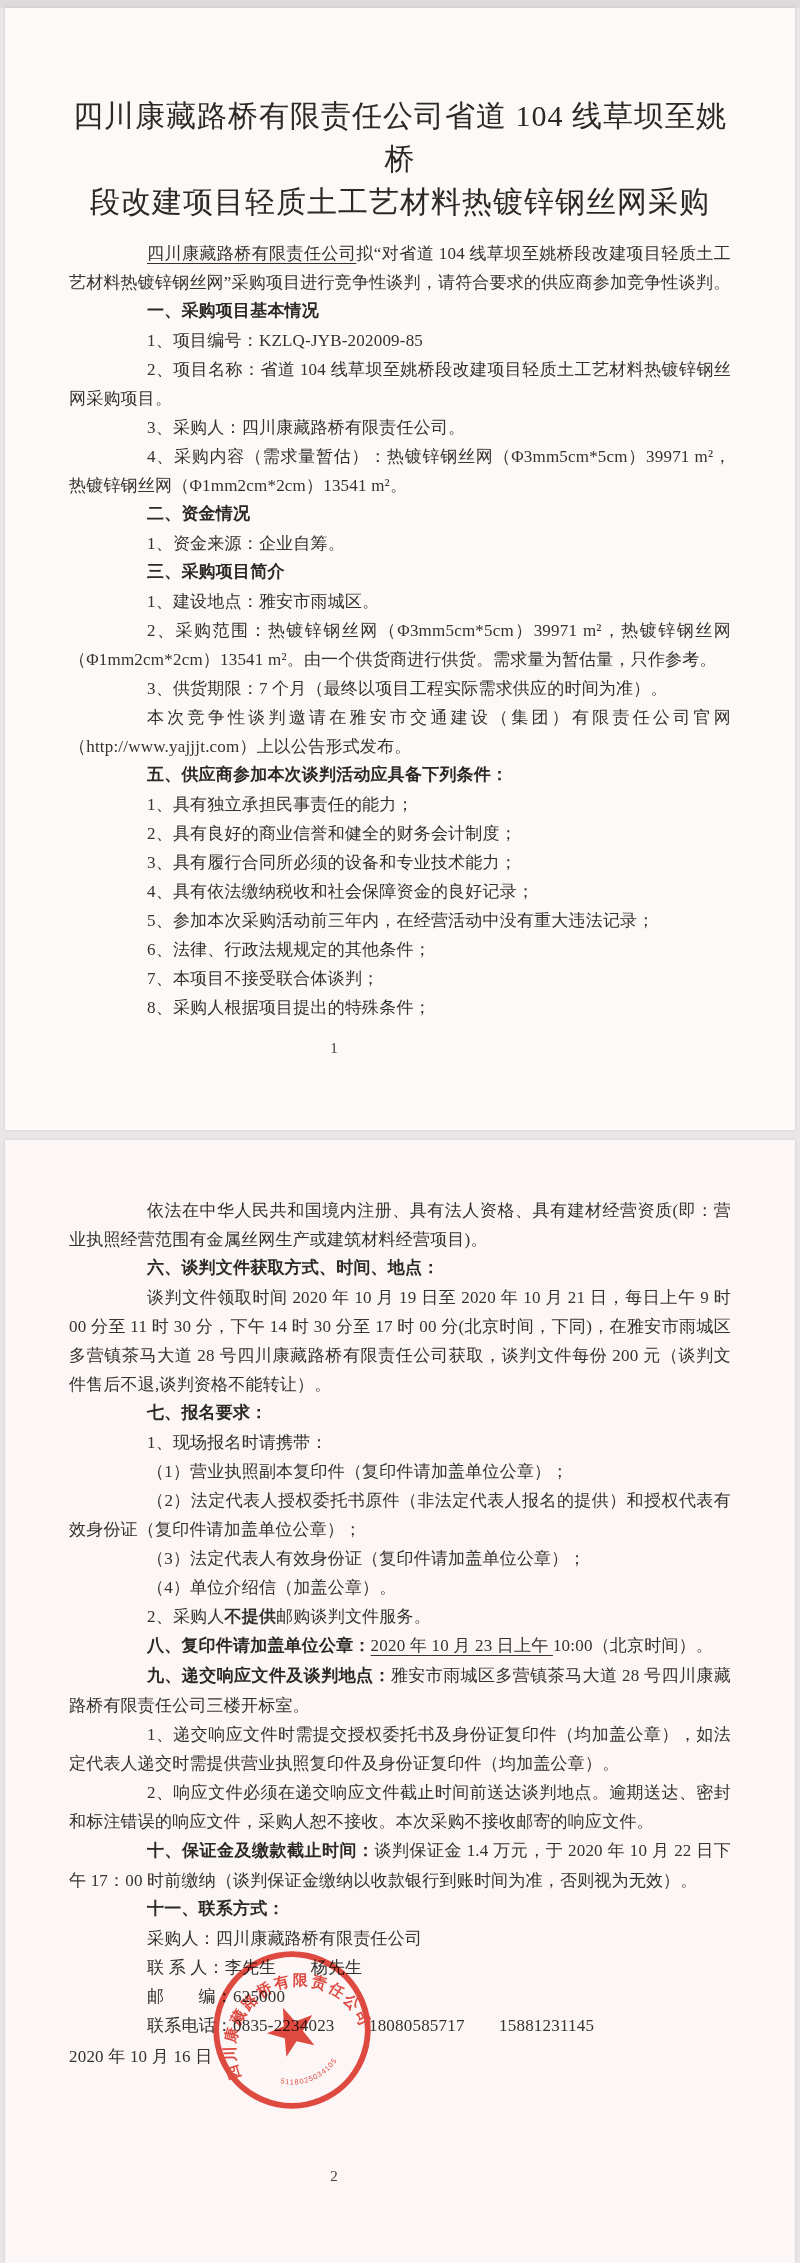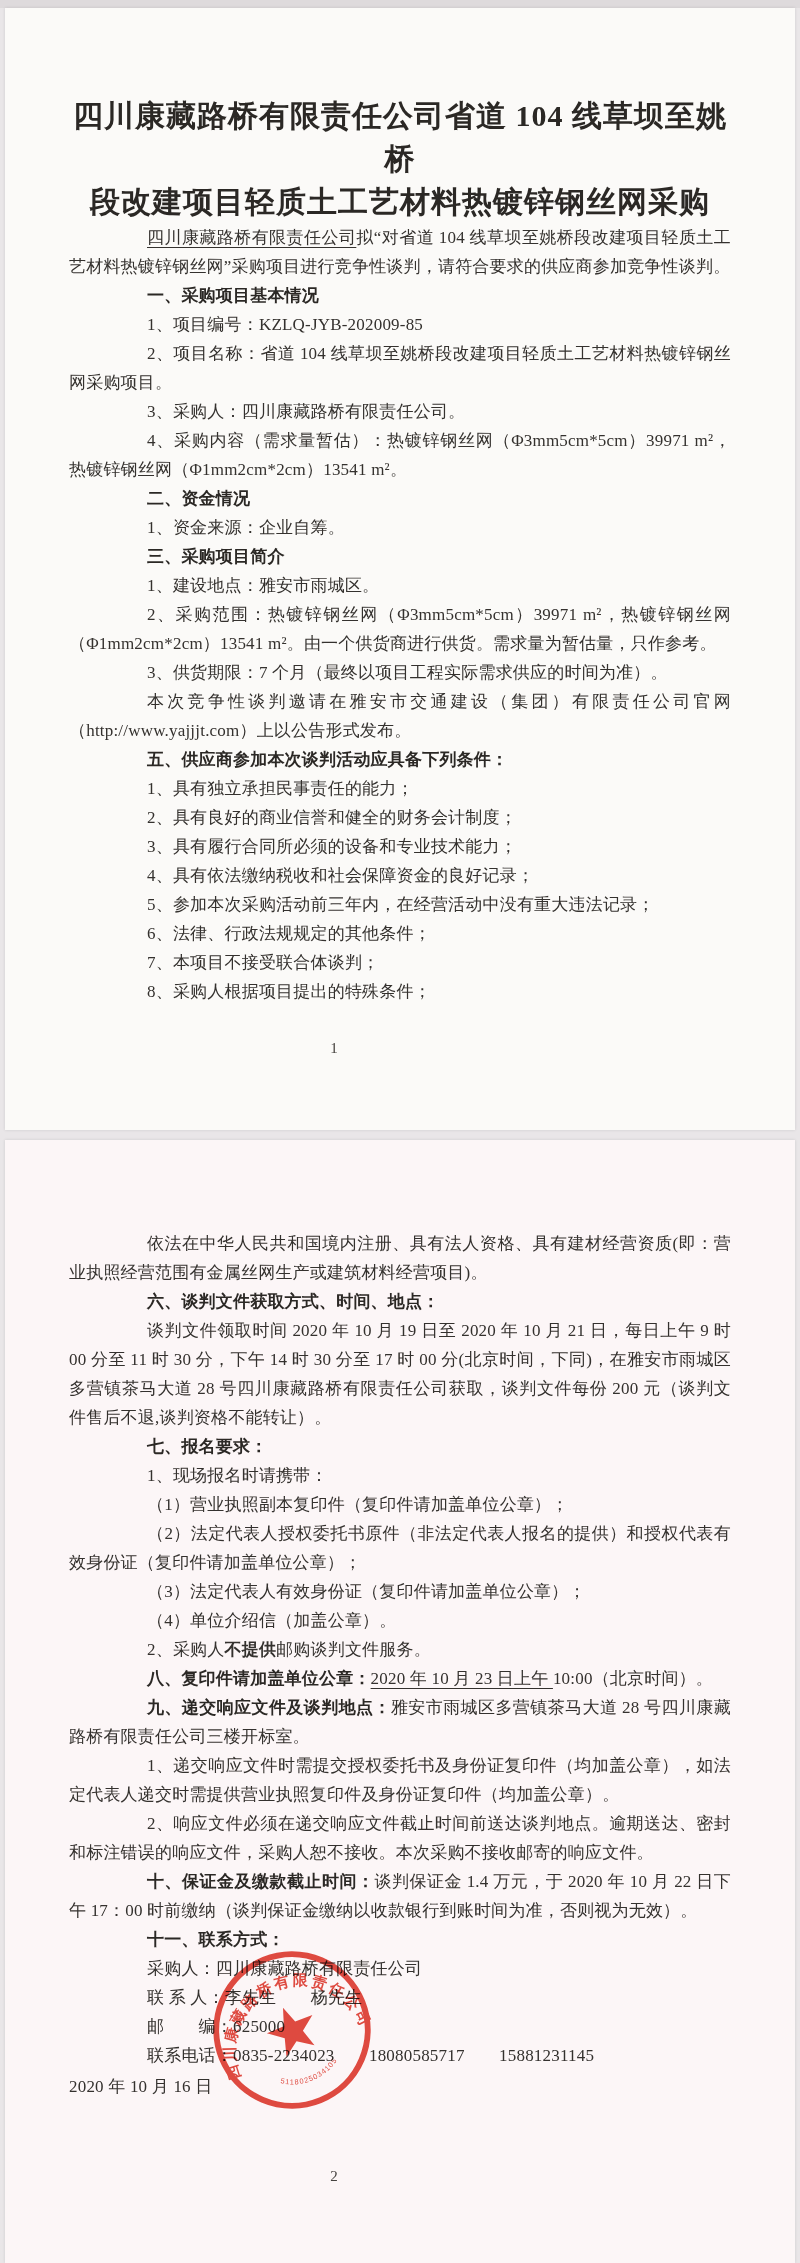--- a/index.html
+++ b/index.html
@@ -13,30 +13,30 @@
     position:absolute; left:5px; width:790px;
     background:#fbfaf8;
     box-shadow:0 0 3px rgba(0,0,0,.12);
     overflow:hidden;
   }
   #page1 { top:8px; height:1122px; }
   #page2 { top:1140px; height:1123px; background:#fcf6f7; }
   .content { padding:0 64px; }
   .title {
     padding-top:86px; text-align:center;
-    font-size:30px; line-height:43px; font-weight:bold;
+    font-size:30px; line-height:43px; font-weight:normal;
     letter-spacing:1px; color:#2b2825;
   }
   .p {
     margin:0; font-size:17px; line-height:29px;
     text-align:justify; text-indent:78px;
     letter-spacing:.2px;
   }
-  .intro { margin-top:0; }
-  .h { font-family:Liberation Sans, sans-serif; font-weight:bold; color:#2b2825; }
+  .intro { margin-top:16px; }
+  .h { font-family:Liberation Mono, monospace; font-weight:bold; color:#2b2825; }
   span.h { font-size:17px; }
   .u { text-decoration:underline; text-underline-offset:4px; text-decoration-thickness:1px; }
   .b { font-weight:bold; }
   .date { text-indent:0; margin-right:-22px; margin-top:2px; }
   .pageno {
     position:absolute; left:314px; width:30px; text-align:center;
     font-size:15px; color:#45423f;
   }
   #page1 .pageno { top:1032px; }
   #page2 .pageno { top:1028px; }
@@ -84,21 +84,21 @@
     <p class="p">4、具有依法缴纳税收和社会保障资金的良好记录；</p>
     <p class="p">5、参加本次采购活动前三年内，在经营活动中没有重大违法记录；</p>
     <p class="p">6、法律、行政法规规定的其他条件；</p>
     <p class="p">7、本项目不接受联合体谈判；</p>
     <p class="p">8、采购人根据项目提出的特殊条件；</p>
   </div>
   <div class="pageno">1</div>
 </div>
 
 <div class="page" id="page2">
-  <div class="content" style="padding-top:89px;">
+  <div class="content" style="padding-top:56px;">
     <p class="p">依法在中华人民共和国境内注册、具有法人资格、具有建材经营资质(即：营业执照经营范围有金属丝网生产或建筑材料经营项目)。</p>
 
     <p class="p h">六、谈判文件获取方式、时间、地点：</p>
     <p class="p">谈判文件领取时间 2020 年 10 月 19 日至 2020 年 10 月 21 日，每日上午 9 时 00 分至 11 时 30 分，下午 14 时 30 分至 17 时 00 分(北京时间，下同)，在雅安市雨城区多营镇茶马大道 28 号四川康藏路桥有限责任公司获取，谈判文件每份 200 元（谈判文件售后不退,谈判资格不能转让）。</p>
 
     <p class="p h">七、报名要求：</p>
     <p class="p">1、现场报名时请携带：</p>
     <p class="p">（1）营业执照副本复印件（复印件请加盖单位公章）；</p>
     <p class="p">（2）法定代表人授权委托书原件（非法定代表人报名的提供）和授权代表有效身份证（复印件请加盖单位公章）；</p>
     <p class="p">（3）法定代表人有效身份证（复印件请加盖单位公章）；</p>

